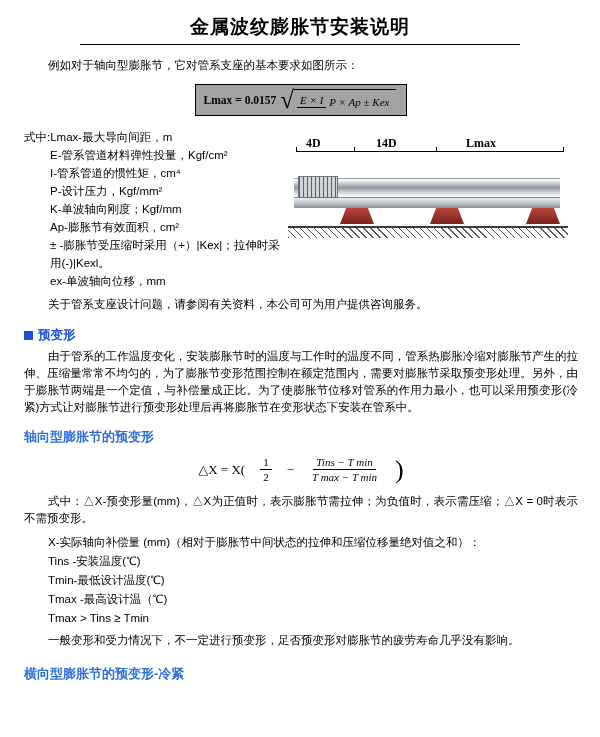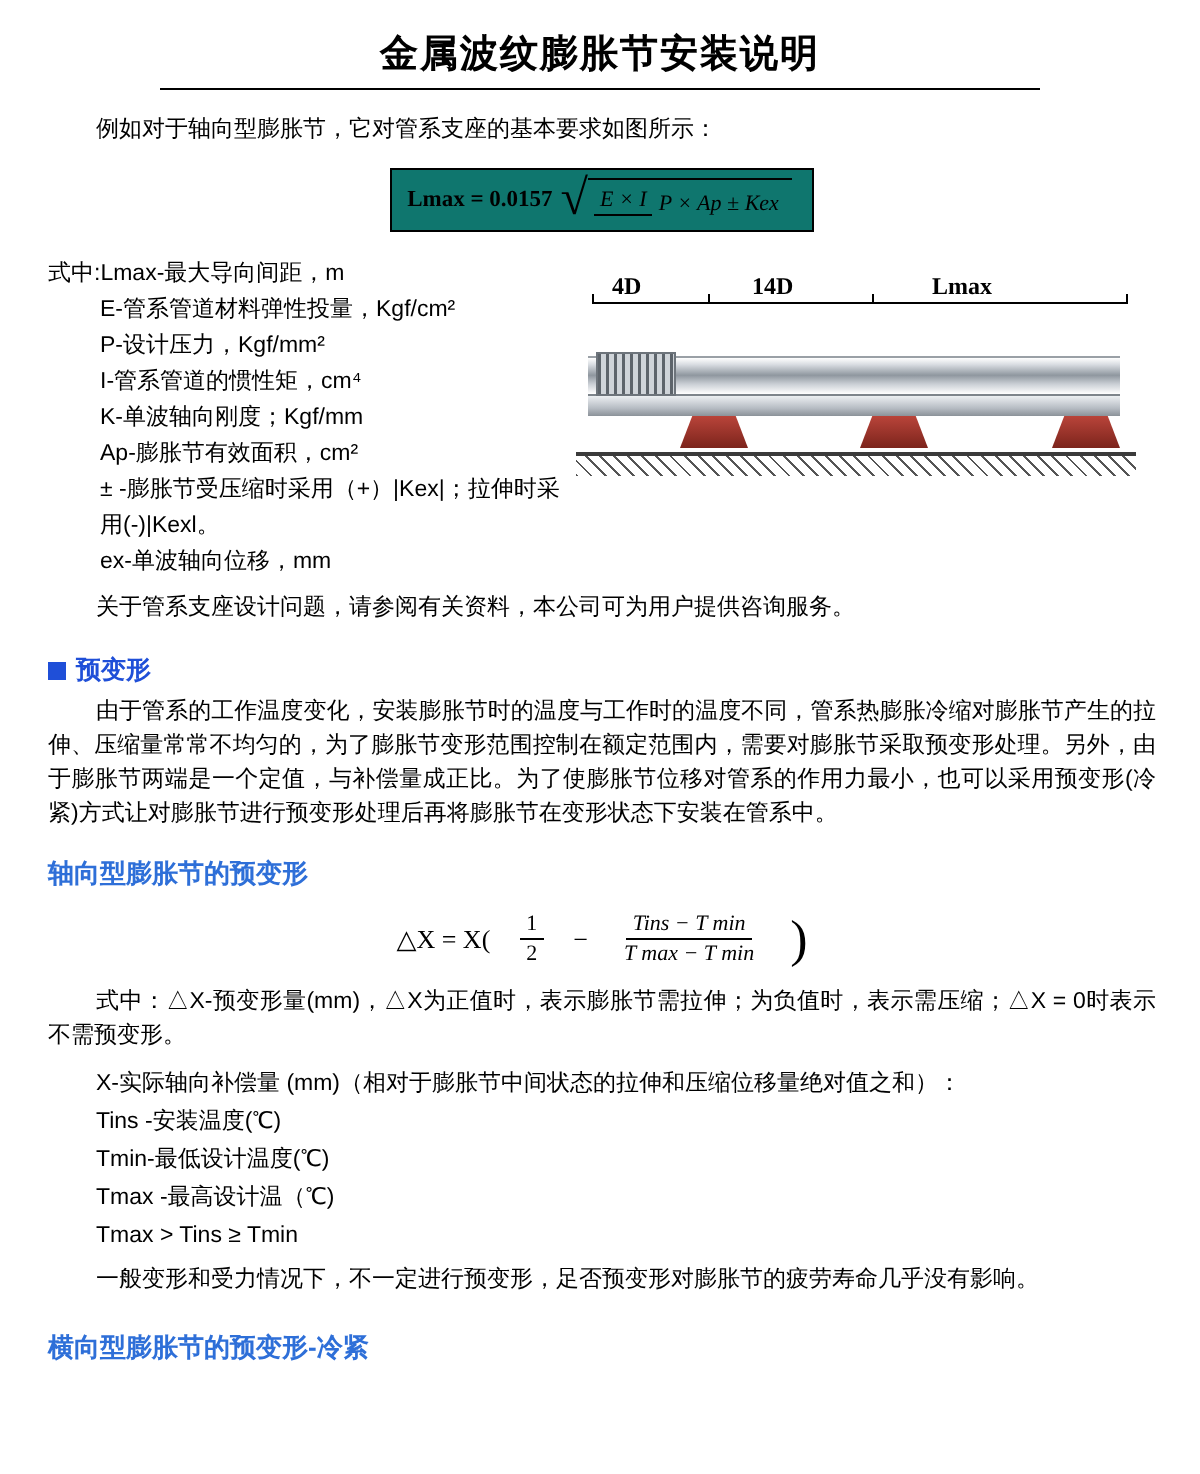--- a/index.html
+++ b/index.html
@@ -80,21 +80,21 @@
     margin: 10px 0 8px 0;
   }
   .formula-box {
     border: 1px solid #000;
     padding: 4px 10px 4px 8px;
     font-family: "Liberation Serif", serif;
     font-size: 12px;
     display: flex;
     align-items: center;
     gap: 4px;
-    background: #0f766e;
+    background: #a3a3a3;
   }
   .formula-lhs {
     font-weight: bold;
     font-size: 11.5px;
   }
   .sqrt {
     display: flex;
     align-items: stretch;
     font-size: 11px;
   }
@@ -308,22 +308,22 @@
             <span class="frac-den">P × Ap ± Kex</span>
           </span>
         </span>
       </div>
     </div>
 
     <div class="split">
       <div class="split-left defs">
         <div class="first">式中:Lmax-最大导向间距，m</div>
         <div class="rest">E-管系管道材料弹性投量，Kgf/cm²</div>
+        <div class="rest">I-管系管道的惯性矩，cm⁴</div>
         <div class="rest">P-设计压力，Kgf/mm²</div>
-        <div class="rest">I-管系管道的惯性矩，cm⁴</div>
         <div class="rest">K-单波轴向刚度；Kgf/mm</div>
         <div class="rest">Ap-膨胀节有效面积，cm²</div>
         <div class="rest">± -膨胀节受压缩时采用（+）|Kex|；拉伸时采用(-)|Kexl。</div>
         <div class="rest">ex-单波轴向位移，mm</div>
       </div>
 
       <div class="split-right">
         <div class="fig">
           <div class="fig-labels">
             <span style="left:26px;">4D</span>

